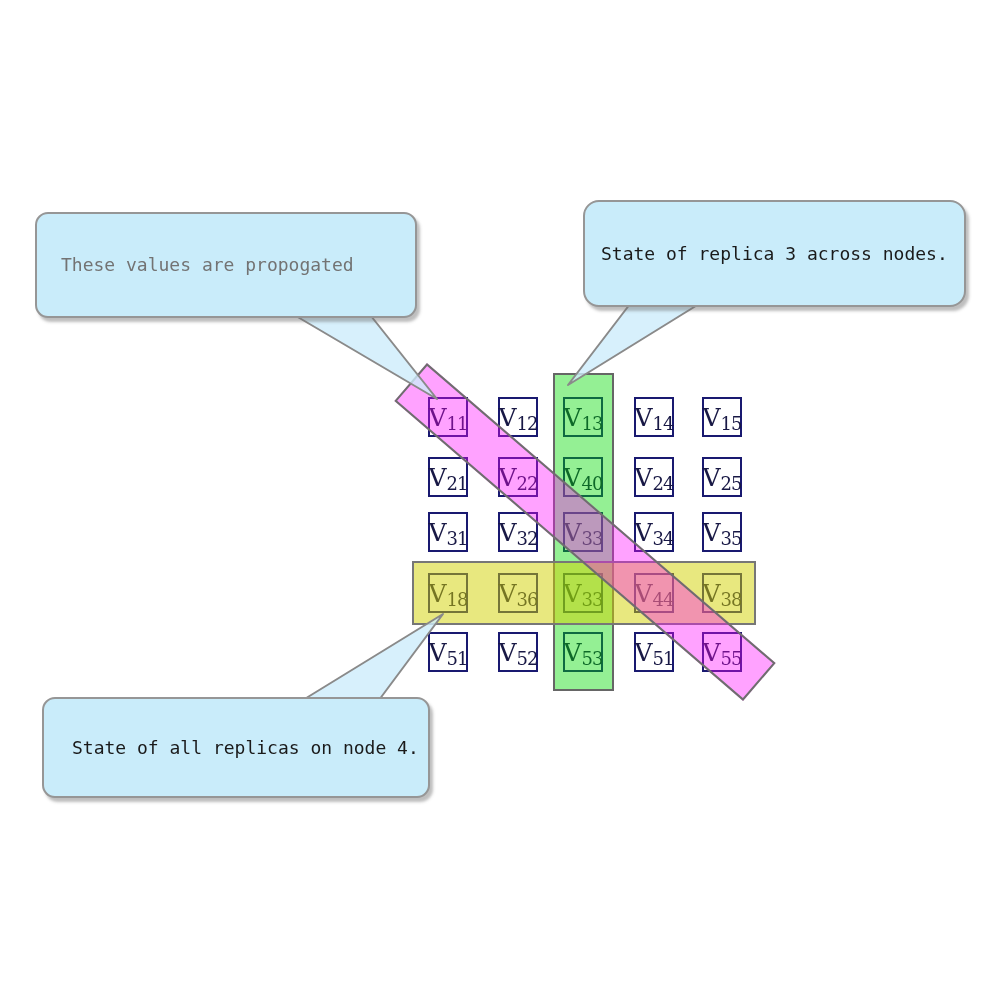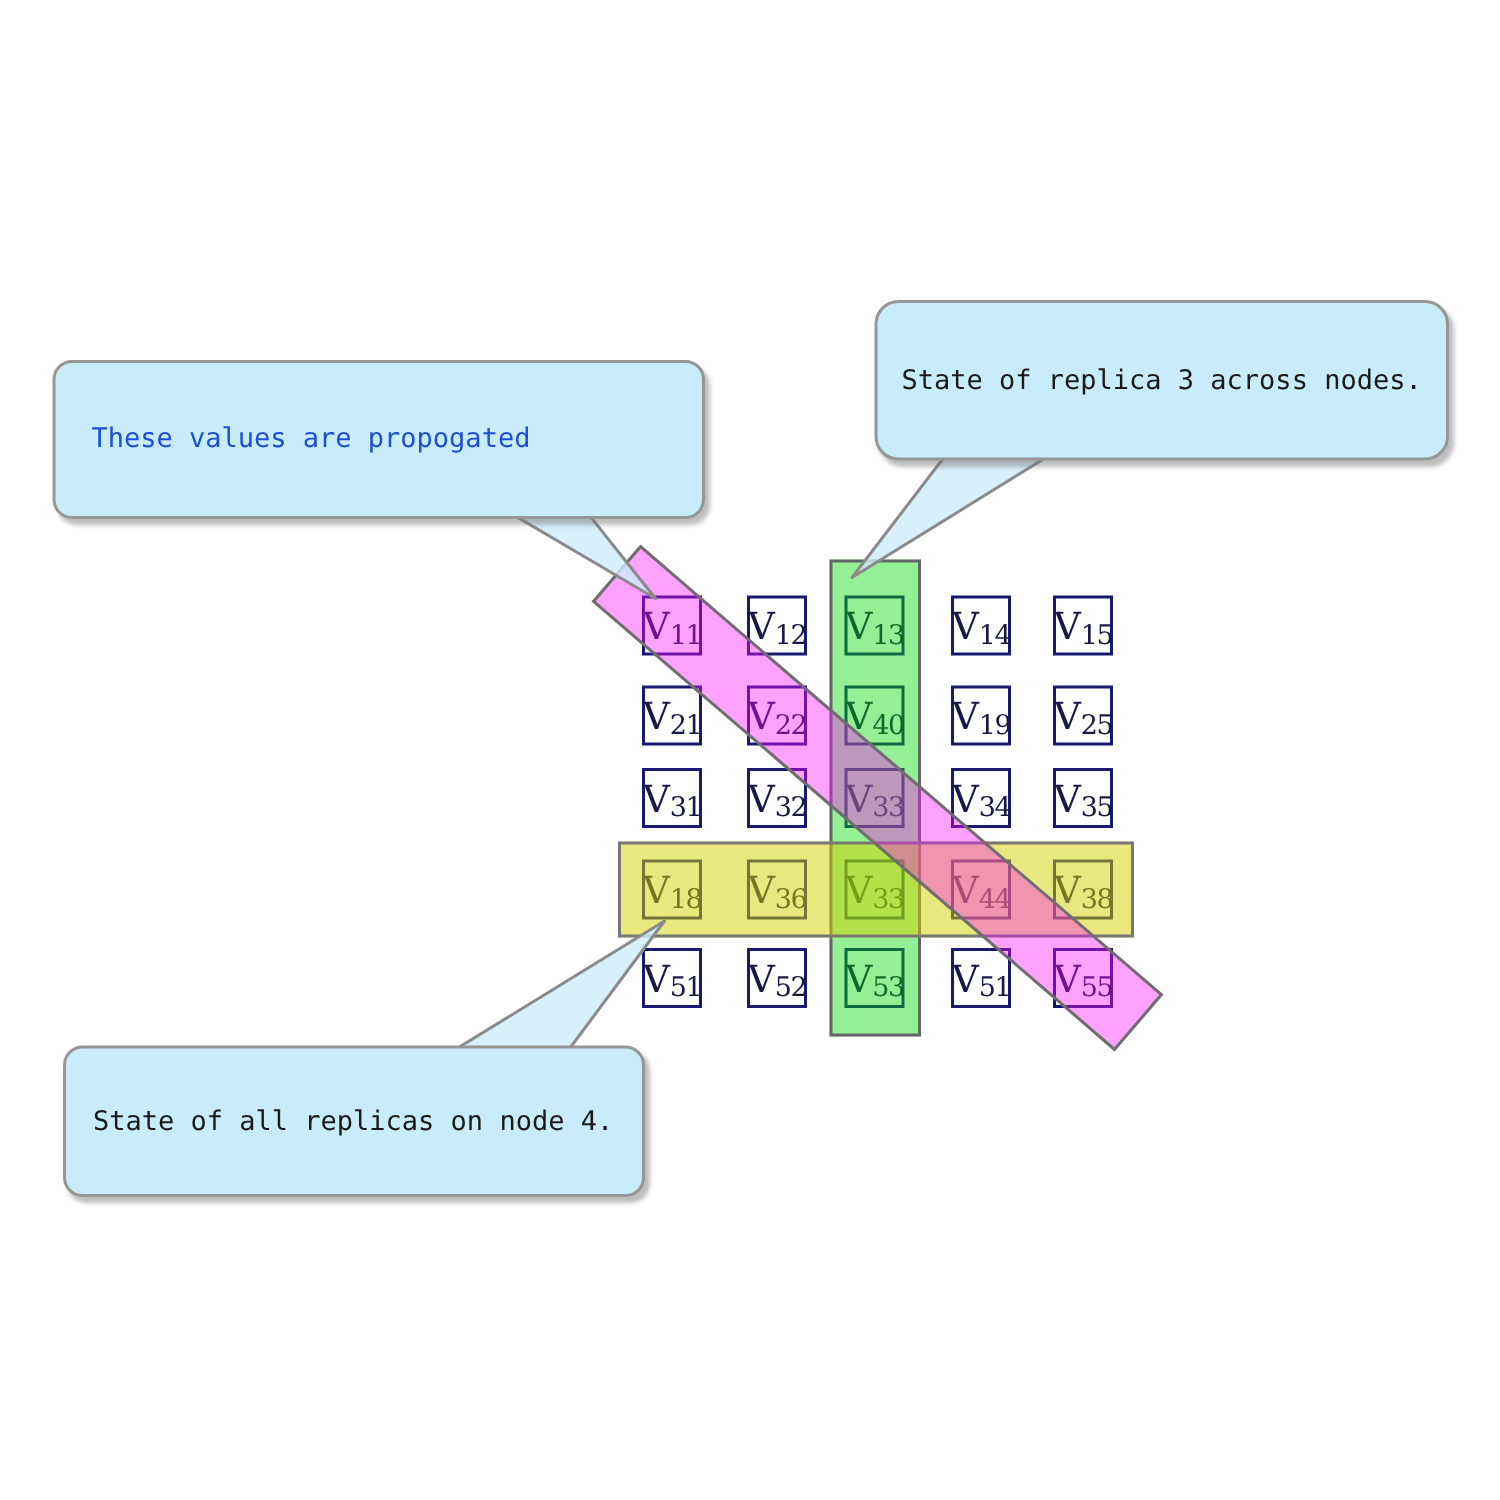--- a/index.html
+++ b/index.html
@@ -36,23 +36,23 @@
   }
   
   .callout{
     position:absolute;box-sizing:border-box;z-index:5;
     background:var(--callout-bg,#c9ecfa);
     border:2px solid #969696;border-radius:13px;
     box-shadow:3px 4px 3px rgba(110,110,110,0.45);
     display:flex;flex-direction:column;justify-content:center;
     font-size:18px;line-height:26px;white-space:nowrap;
   }
-  #callout-gossip{left:35px;top:212px;width:435px;height:106px;padding-left:24px;color:#1d4ed8;margin-top:28px;}
+  #callout-gossip{left:35px;top:212px;width:382px;height:106px;padding-left:24px;color:#737373;}
   #callout-replica{left:583px;top:200px;width:383px;height:107px;padding-left:16px;color:#1a1a1a;border-radius:16px;}
-  #callout-node{left:42px;top:697px;width:388px;height:101px;padding-left:18px;color:#1a1a1a;}
+  #callout-node{left:42px;top:697px;width:388px;height:101px;padding-left:28px;color:#1a1a1a;}
   
   #pointer-layer{position:absolute;left:0;top:0;width:1000px;height:1000px;z-index:4;}
   #grid-layer{position:absolute;left:0;top:0;width:1000px;height:1000px;z-index:1;}
 </style>
 </head>
 <body>
 
 <div id="stage">
 
   <div id="grid-layer">
@@ -83,21 +83,21 @@
       <div class="cell" style="left: 498px; top: 457px;">
         <span class="vbase">V</span>
         <span class="vsub">22</span>
       </div>
       <div class="cell" style="left: 563px; top: 457px;">
         <span class="vbase">V</span>
         <span class="vsub">40</span>
       </div>
       <div class="cell" style="left: 634px; top: 457px;">
         <span class="vbase">V</span>
-        <span class="vsub">19</span>
+        <span class="vsub">24</span>
       </div>
       <div class="cell" style="left: 702px; top: 457px;">
         <span class="vbase">V</span>
         <span class="vsub">25</span>
       </div>
       <div class="cell" style="left: 428px; top: 512px;">
         <span class="vbase">V</span>
         <span class="vsub">31</span>
       </div>
       <div class="cell" style="left: 498px; top: 512px;">

